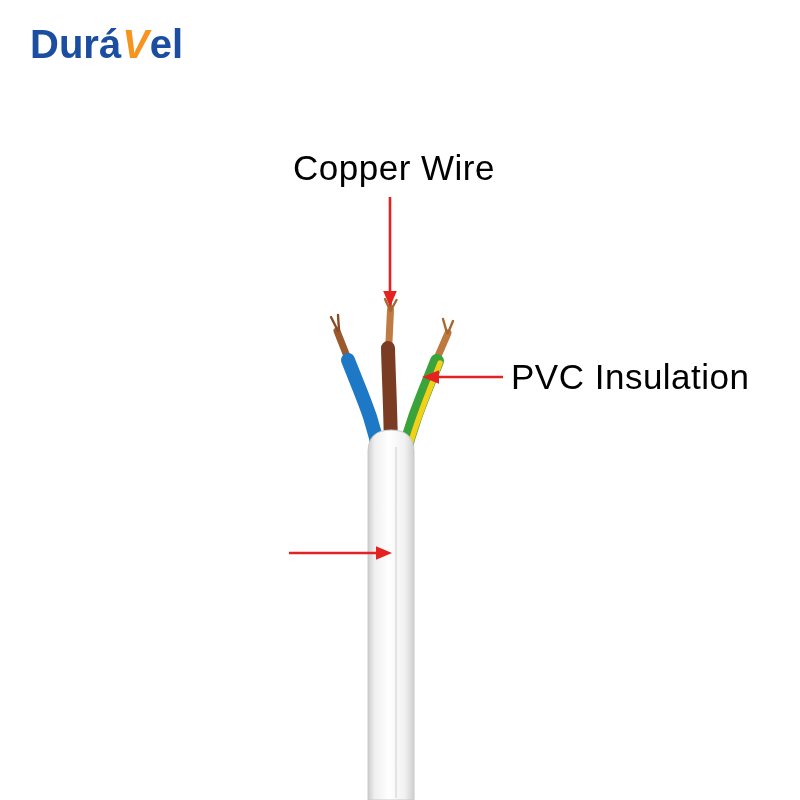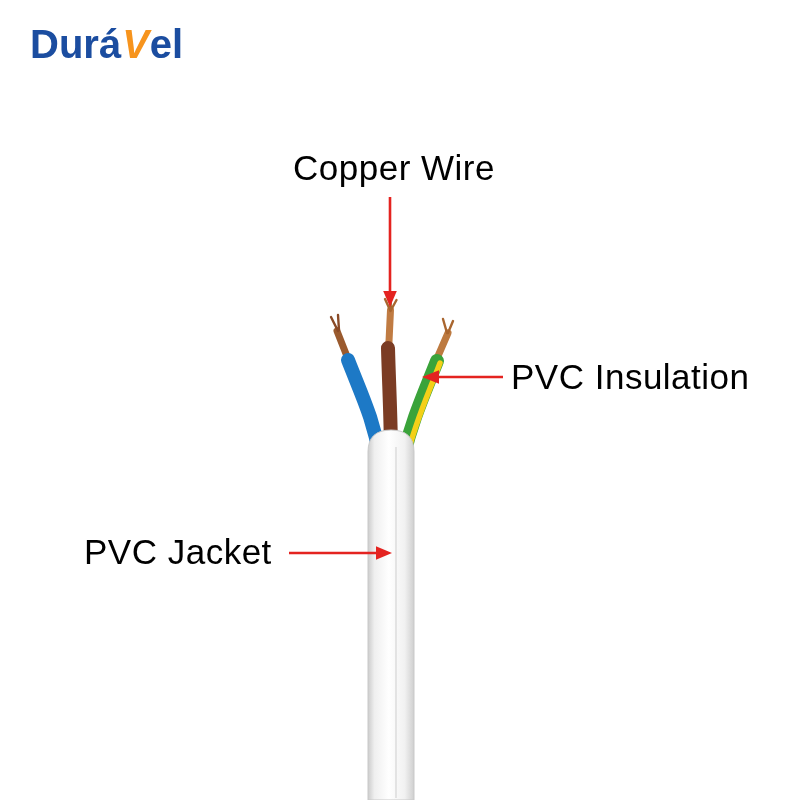--- a/index.html
+++ b/index.html
@@ -83,15 +83,14 @@
     <g stroke="#e42320" fill="#e42320">
       <path d="M289 553 L377 553" stroke-width="2.6" fill="none"></path>
       <polygon points="392,553 376,546.2 376,559.8" stroke="none"></polygon>
     </g>
   </svg>
 
   <div class="label" id="label-copper">Copper Wire</div>
 
   <div class="label" id="label-insulation">PVC Insulation</div>
 
-  <div class="label" id="label-jacket">PVC Jacket</div>
 
 </div>
 
 </body></html>

